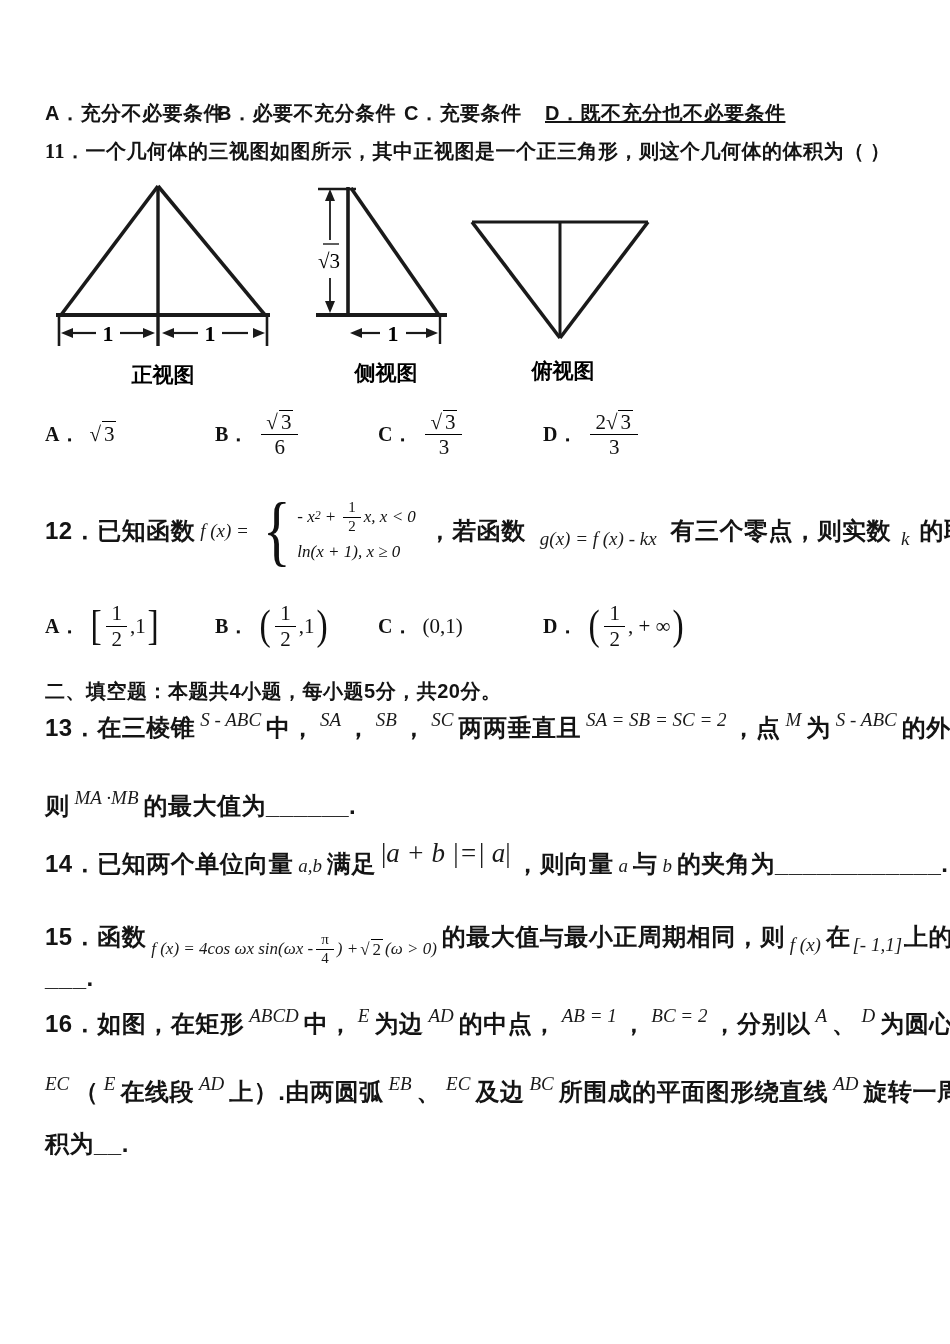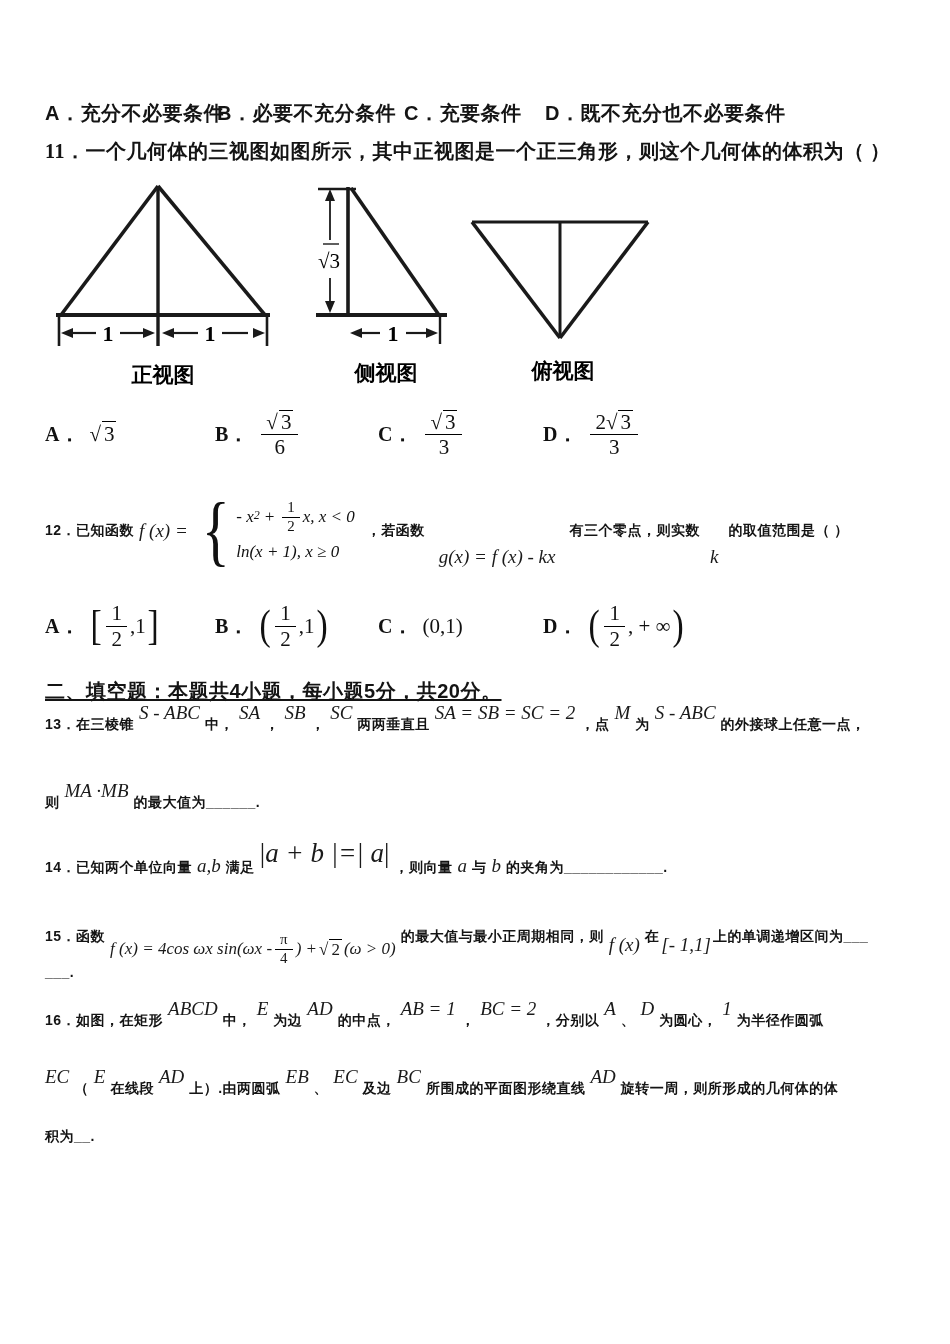--- a/index.html
+++ b/index.html
@@ -2,25 +2,25 @@
 <html><head>
 <meta charset="utf-8">
 <style>
   html,body { margin:0; padding:0; background:#e9e9e9; }
   .page {
     position:relative; width:950px; height:1344px; margin:0 auto;
     background:#ffffff; color:#111; overflow:hidden;
     font-family:"Liberation Sans", sans-serif;
   }
   .row { position:absolute; white-space:nowrap; display:flex; align-items:baseline; }
-  .cn { font-family:"Liberation Sans", sans-serif; font-weight:700; font-size:14px; color:#141414; letter-spacing:0.5px; }
+  .cn { font-family:"Liberation Sans", sans-serif; font-weight:700; font-size:24px; color:#141414; letter-spacing:0.5px; }
   .cnl { font-size:20px; }
   .m  { font-family:"Liberation Serif", serif; font-style:italic; font-size:19px; color:#1a1a1a; margin:0 5px; }
   .up { position:relative; top:-10px; }
-  .dn { position:relative; top:26px; }
+  .dn { position:relative; top:8px; }
   .dn2 { position:relative; top:8px; }
 
   .frac { display:inline-flex; flex-direction:column; align-items:center; vertical-align:middle;
           font-family:"Liberation Serif", serif; font-style:normal; line-height:1.05; margin:0 3px; }
   .frac .num { padding:0 5px 1px 5px; border-bottom:1.6px solid #000; display:inline-flex; align-items:baseline; }
   .frac .den { padding-top:1px; }
 
   .sqrt { display:inline-flex; align-items:baseline; font-family:"Liberation Serif", serif; }
   .sqrt .sgn { font-style:normal; margin-right:1px; }
   .sqrt .rad { border-top:1.6px solid #000; font-style:normal; padding:0 2px; }
@@ -41,21 +41,21 @@
 </style>
 </head>
 <body>
 
 <div class="page">
 
   <div>
     <span class="row cn cnl" style="left:45px; top:100px;">A．充分不必要条件</span>
     <span class="row cn cnl" style="left:217px; top:100px;">B．必要不充分条件</span>
     <span class="row cn cnl" style="left:404px; top:100px;">C．充要条件</span>
-    <span class="row cn cnl" style="left:545px; top:100px;">D．既不充分也不必要条件</span>
+    <span class="row cn cnl" style="left:545px; top:100px;text-decoration:underline;">D．既不充分也不必要条件</span>
   </div>
 
   <div class="row cn cnl" style="left:45px; top:138px;font-family:Liberation Serif, serif;">11．一个几何体的三视图如图所示，其中正视图是一个正三角形，则这个几何体的体积为（  ）</div>
 
   <svg style="position:absolute; left:56px; top:182px;" width="214" height="210" viewBox="0 0 214 210">
     <g stroke="#1a1a1a" fill="none">
       <line x1="102" y1="4" x2="5" y2="133" stroke-width="3.6"></line>
       <line x1="102" y1="4" x2="209" y2="133" stroke-width="3.6"></line>
       <line x1="0" y1="133" x2="214" y2="133" stroke-width="4.2"></line>
       <line x1="102" y1="4" x2="102" y2="164" stroke-width="3.4"></line>
@@ -206,21 +206,21 @@
     <span class="optletter">D．</span>
     <span class="bigbr">(</span>
     <span class="frac optmath">
         <span class="num">1</span>
         <span class="den">2</span>
       </span>
     <span class="optmath">, + ∞</span>
     <span class="bigbr">)</span>
   </div>
 
-  <div class="row cn cnl" style="left:45px; top:678px;text-decoration:underline;">二、填空题：本题共4小题，每小题5分，共20分。</div>
+  <div class="row cn cnl" style="left:45px; top:678px;">二、填空题：本题共4小题，每小题5分，共20分。</div>
 
   <div class="row" style="left:45px; top:712px;">
     <span class="cn">13．在三棱锥</span>
     <span class="m up">S - ABC</span>
     <span class="cn">中，</span>
     <span class="m up">SA</span>
     <span class="cn">，</span>
     <span class="m up">SB</span>
     <span class="cn">，</span>
     <span class="m up">SC</span>

